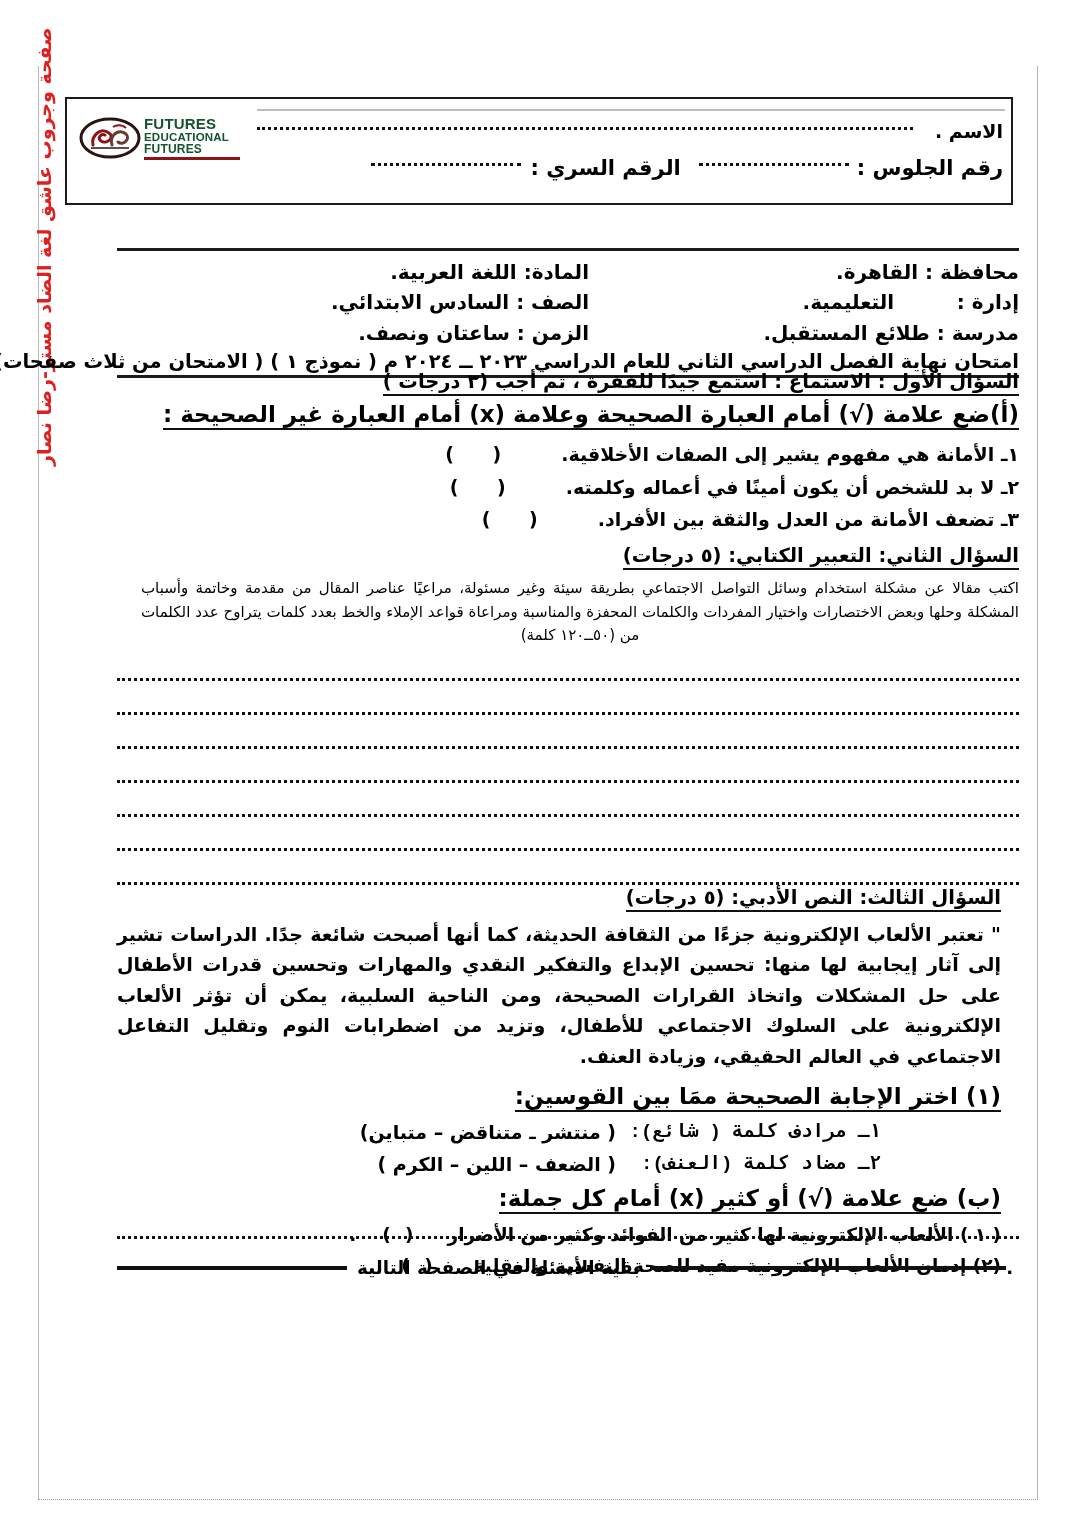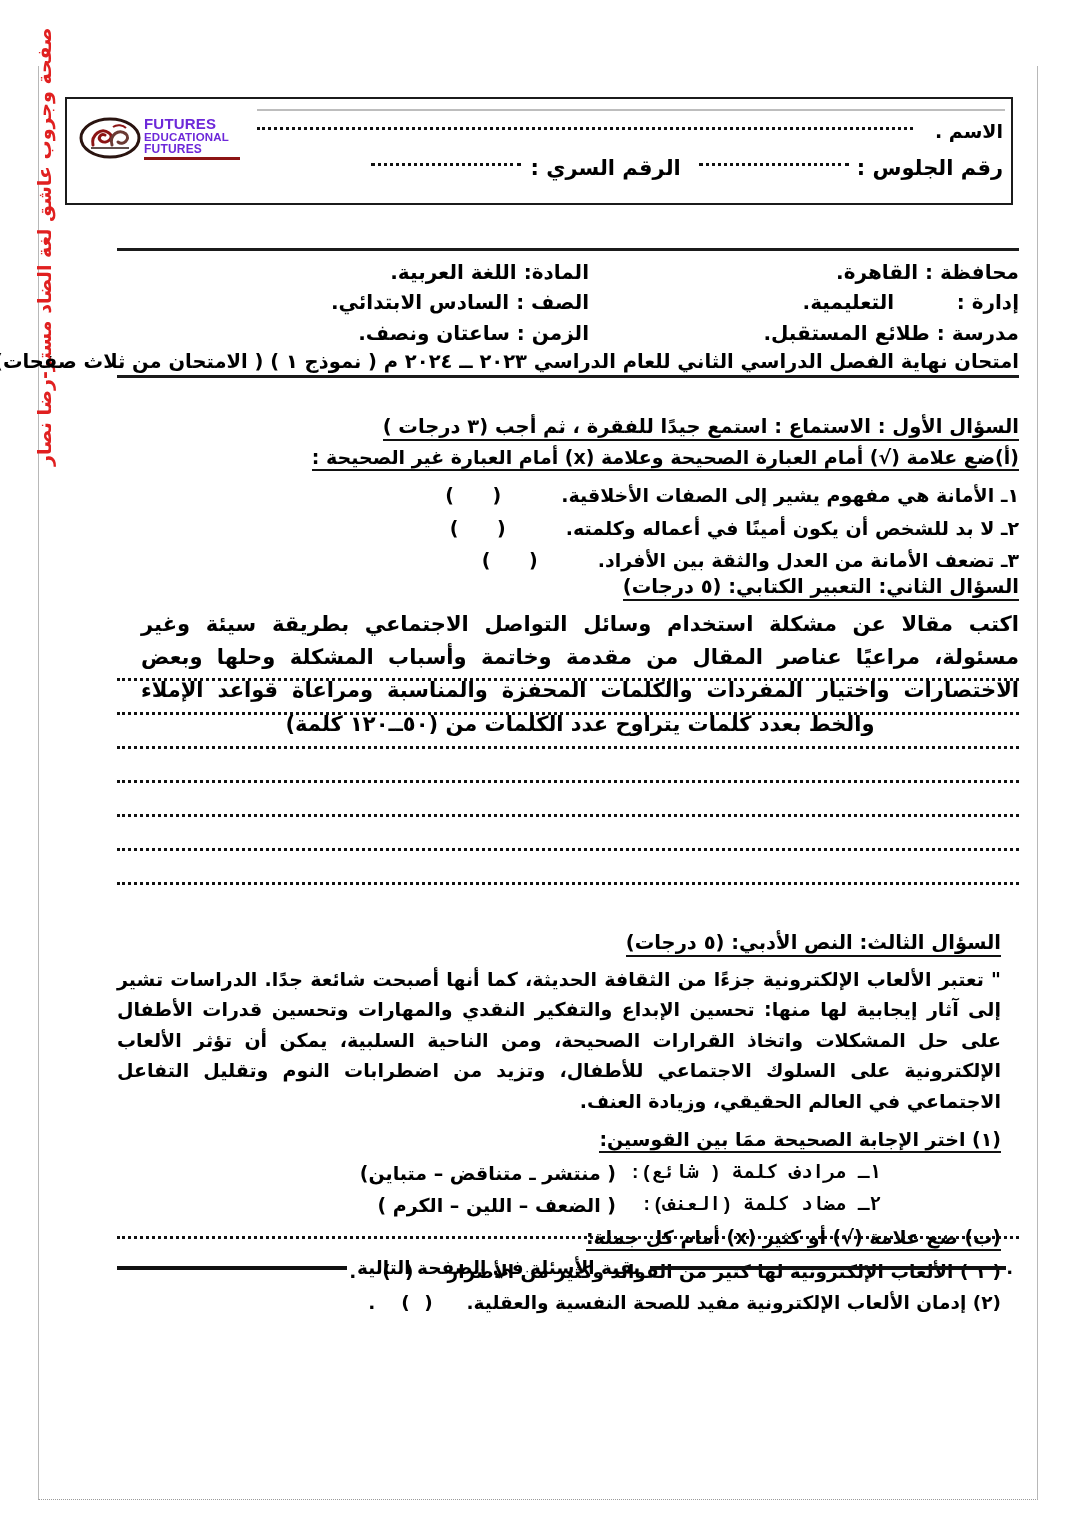--- a/index.html
+++ b/index.html
@@ -81,21 +81,21 @@
   }
   .logo-words {
     margin-left: 3px;
     line-height: 1.02;
     font-family: "Liberation Sans", sans-serif;
   }
   .logo-words .lw {
     display: block;
     font-weight: bold;
     letter-spacing: 0.2px;
-    color: #6d28d9;
+    color: #14532d;
     background: #fff;
   }
   .lw1 { font-size: 15px; color:#8c1414; }
   .lw2 { font-size: 11.5px; color:#2a2a2a; letter-spacing: 0.4px;}
   .lw3 { font-size: 12px; color:#2a2a2a; letter-spacing: 3px;}
   .logo-underline {
     height: 3px;
     background: #8c1414;
     width: 96px;
     margin-top: 1px;
@@ -195,24 +195,23 @@
   
   .qblock { position: absolute; direction: rtl; }
   .q-head {
     font-size: 19.5px;
     font-weight: bold;
     text-align: right;
     border-bottom: 2.5px solid #111;
     display: inline-block;
     padding-bottom: 1px;
     white-space: nowrap;
-    margin-top: 45px;
   }
   .q-sub {
-    font-size: 19px;
+    font-size: 23px;
     font-weight: bold;
     text-align: right;
     border-bottom: 2.5px solid #111;
     display: inline-block;
     padding-bottom: 1px;
     white-space: nowrap;
   }
   .headline-right { text-align: right; }
 
   .tf-item {
@@ -225,22 +224,22 @@
     direction: rtl;
   }
   .tf-text { white-space: nowrap; }
   .tf-paren {
     margin-right: 44px;
     letter-spacing: 16px;
     white-space: nowrap;
   }
 
   .para {
-    font-size: 21px;
-    font-weight: bold;
+    font-size: 15px;
+    font-weight: normal;
     line-height: 1.58;
     text-align: justify;
     text-align-last: center;
     direction: rtl;
     margin-left: 24px;
   }
   .para.lead { text-indent: 0; }
 
   
   .answer-lines { position: absolute; left: 78px; right: 18px; }
@@ -405,21 +404,21 @@
         <span class="tf-text">٢ـ لا بد للشخص أن يكون أمينًا في أعماله وكلمته.</span>
         <span class="tf-paren">(      )</span>
       </div>
       <div class="tf-item">
         <span class="tf-text">٣ـ تضعف الأمانة من العدل والثقة بين الأفراد.</span>
         <span class="tf-paren">(      )</span>
       </div>
     </div>
   </div>
 
-  <div class="qblock" style="left:78px; right:18px; top:464px;">
+  <div class="qblock" style="left:78px; right:18px; top:478px;">
     <div class="headline-right">
       <span class="q-head">السؤال الثاني: التعبير الكتابي: (٥ درجات)</span>
     </div>
     <div class="para lead" style="margin-top:7px;">اكتب مقالا عن مشكلة استخدام وسائل التواصل الاجتماعي بطريقة سيئة وغير مسئولة، مراعيًا عناصر المقال من مقدمة وخاتمة وأسباب المشكلة وحلها وبعض الاختصارات واختيار المفردات والكلمات المحفزة والمناسبة ومراعاة قواعد الإملاء والخط بعدد كلمات يتراوح عدد الكلمات من (٥٠ــ١٢٠ كلمة)</div>
   </div>
 
   <div class="answer-lines" style="top:612px;">
     <div class="ans-line"></div>
     <div class="ans-line"></div>
     <div class="ans-line"></div>

